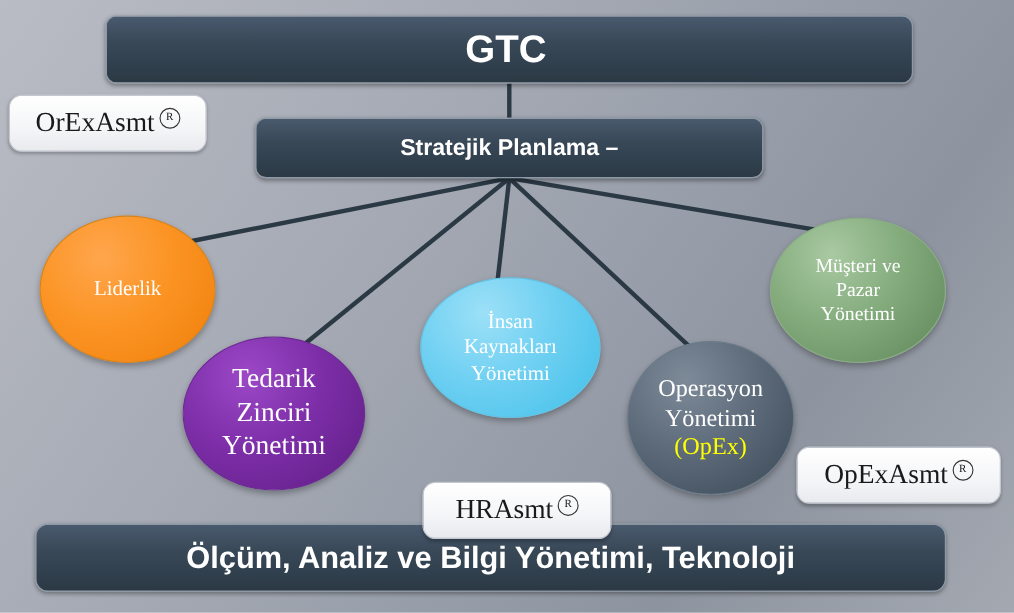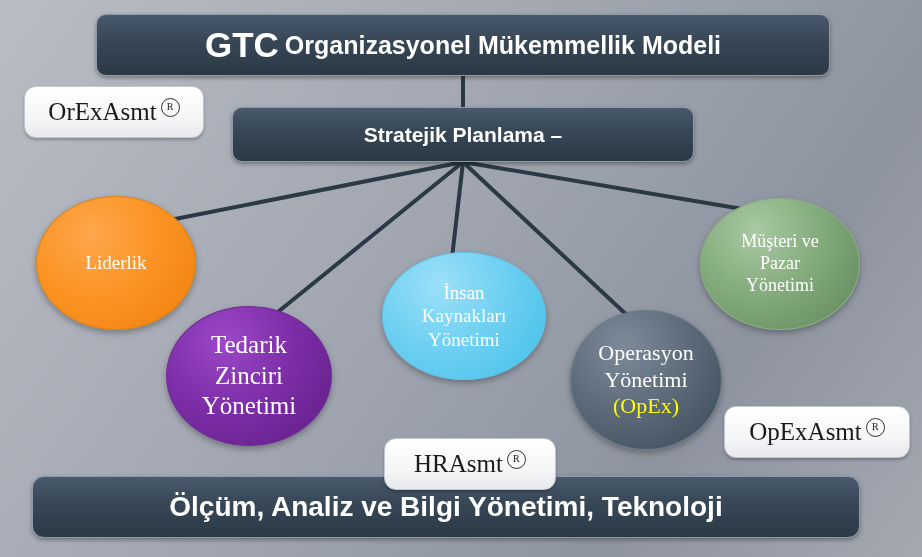--- a/index.html
+++ b/index.html
@@ -101,21 +101,21 @@
     border: 1px solid #333;
     border-radius: 50%;
     font-size: 10px;
     line-height: 1;
     margin-left: 4px;
     position: relative;
     top: -5px;
     font-family: "Liberation Serif", serif;
   }
   #tag-orex {
-    left: 24px;
+    left: 8px;
     top: 86px;
     width: 180px;
     height: 52px;
     font-size: 25px;
   }
   #tag-hr {
     left: 384px;
     top: 392px;
     width: 172px;
     height: 52px;
@@ -206,21 +206,20 @@
 
     <line x1="463" y1="162" x2="170" y2="220" stroke="#2b3945" stroke-width="4"></line>
     <line x1="463" y1="162" x2="268" y2="320" stroke="#2b3945" stroke-width="4"></line>
     <line x1="463" y1="162" x2="452" y2="258" stroke="#2b3945" stroke-width="4"></line>
     <line x1="463" y1="162" x2="630" y2="318" stroke="#2b3945" stroke-width="4"></line>
     <line x1="463" y1="162" x2="760" y2="212" stroke="#2b3945" stroke-width="4"></line>
   </svg>
 
   <div class="bar" id="title-bar">
     <span class="gtc">GTC</span>
-    <span>Organizasyonel Mükemmellik Modeli</span>
   </div>
 
   <div class="bar" id="strategy-bar">
     <span>Stratejik Planlama –</span>
   </div>
 
   <div class="bar" id="footer-bar">
     <span>Ölçüm, Analiz ve Bilgi Yönetimi, Teknoloji</span>
   </div>
 

